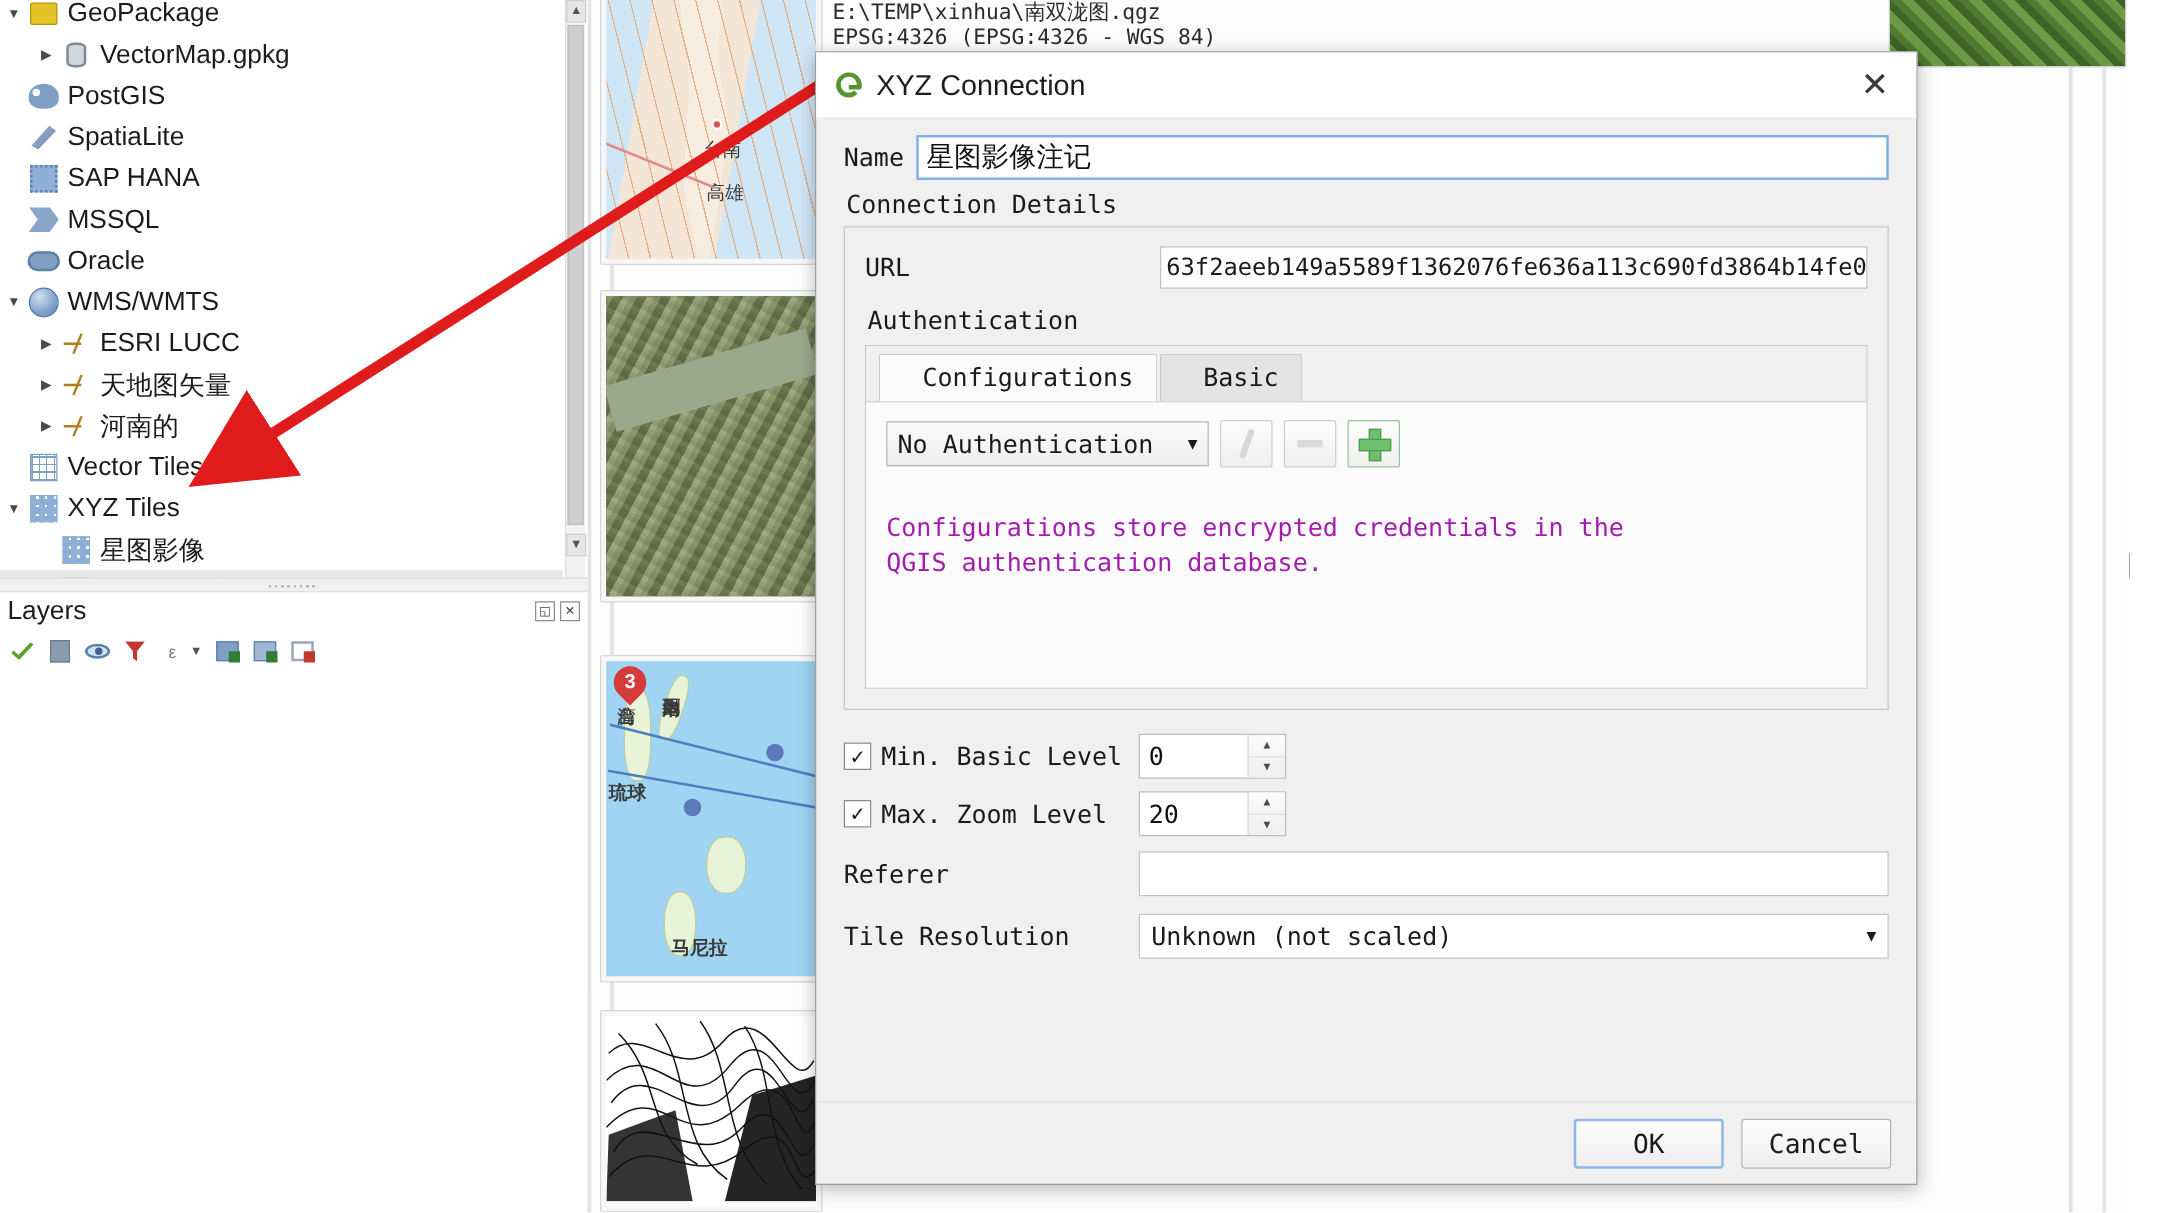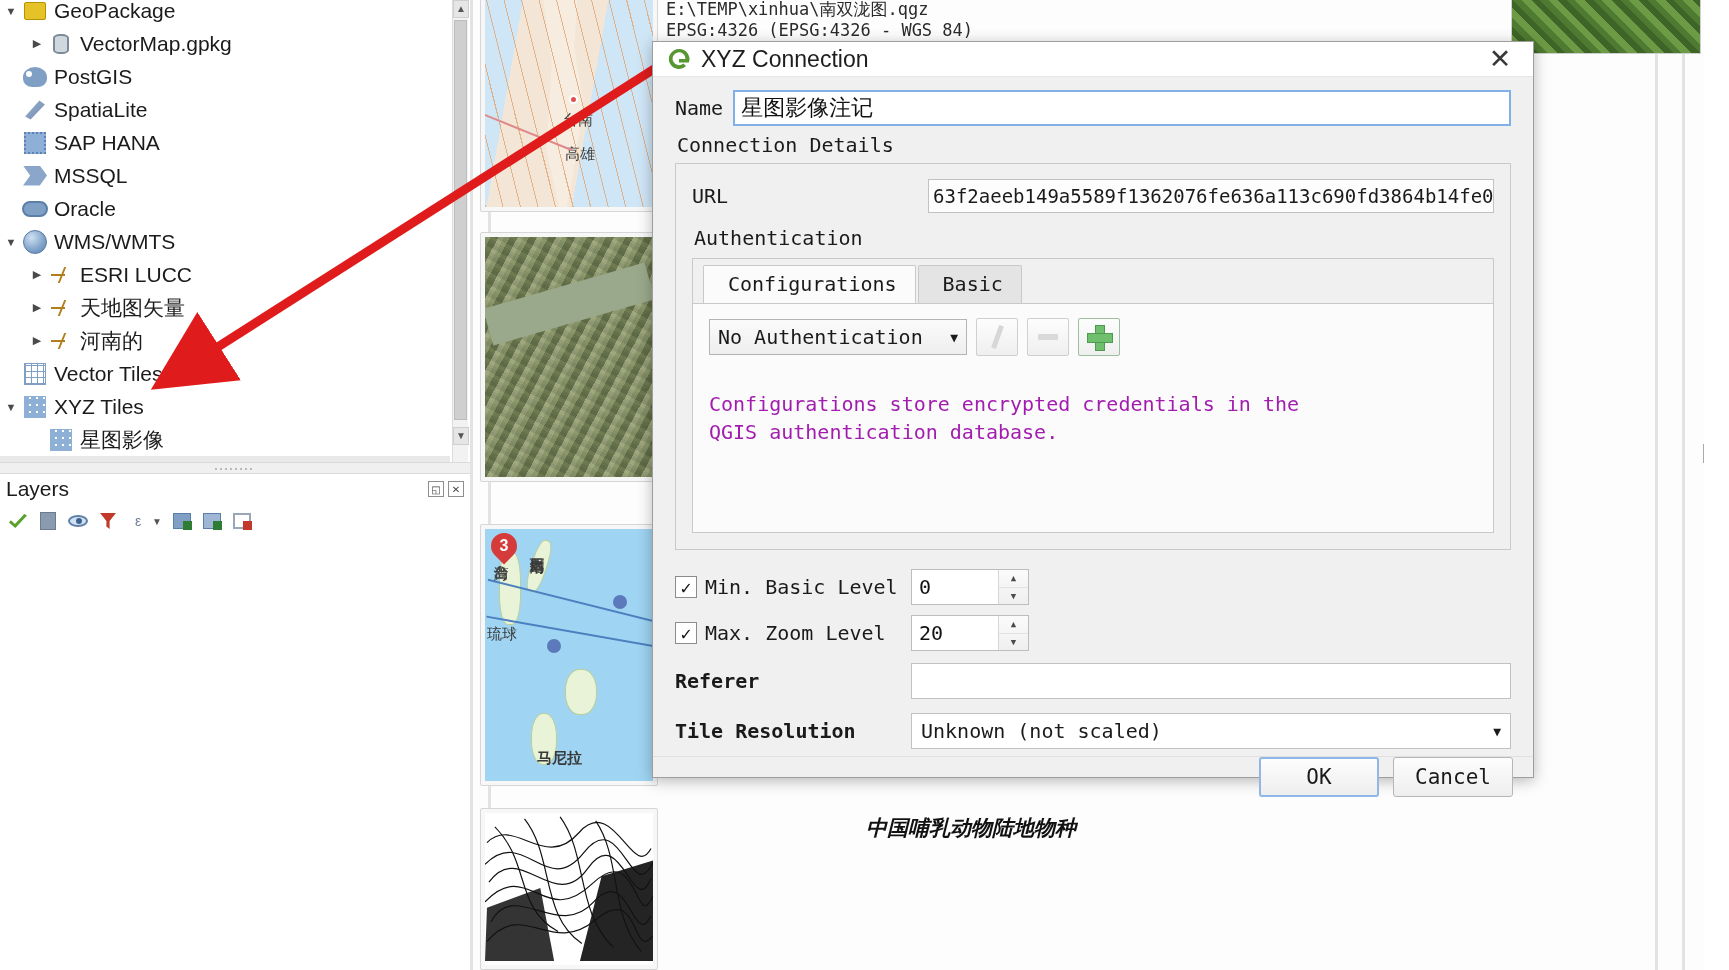--- a/index.html
+++ b/index.html
@@ -173,21 +173,21 @@
   .right-text {
     position:absolute; right:0; font-family:"DejaVu Sans",sans-serif;
     font-size:22px; font-weight:bold; color:#111;
   }
 
   
   .arrow-svg { position:absolute; left:120px; top:50px; width:560px; height:360px; pointer-events:none; }
 
   
   .dialog {
-    position:absolute; left:652px; top:41px; width:882px; height:737px;
+    position:absolute; left:652px; top:41px; width:882px; height:907px;
     background:#f0f0f0; border:1px solid #9e9e9e;
     box-shadow: 0 3px 14px rgba(0,0,0,.28);
     display:flex; flex-direction:column;
   }
   .dlg-titlebar {
     height:53px; background:#ffffff; display:flex; align-items:center;
     padding: 0 16px 0 14px; border-bottom:1px solid #e6e6e6;
   }
   .qgis-logo { width:24px;height:24px;margin-right:10px; flex:0 0 24px; }
   .dlg-title { font-size:23px; color:#1d1d1d; flex:1; }
@@ -215,21 +215,21 @@
   .url-input {
     flex:1; height:34px; border:1px solid #c2c2c2; background:#fdfdfd;
     display:flex; align-items:center; padding:0 4px; overflow:hidden;
     font-family:"DejaVu Sans Mono", monospace; font-size:19px; color:#1a1a1a; white-space:nowrap;
   }
   .auth-label { font-size:20px; color:#1a1a1a; margin: 12px 0 8px 2px; }
 
   .auth-box { border:1px solid #c9c9c9; background:#fbfbfb; }
   .tabs { display:flex; padding: 6px 0 0 10px; background:#f0f0f0; border-bottom:1px solid #c9c9c9; }
   .tab {
-    padding: 6px 18px 7px 24px; font-size:20px; color:#1a1a1a;
+    padding: 6px 18px 7px 34px; font-size:20px; color:#1a1a1a;
     border:1px solid #c9c9c9; border-bottom:none; background:#e4e4e4;
     margin-right:2px; border-radius:2px 2px 0 0;
   }
   .tab.active { background:#fbfbfb; }
   .auth-content { padding: 14px 16px 18px 16px; background:#fbfbfb; min-height:228px; }
   .auth-hint { font-size:20px; color:#1a1a1a; margin-bottom:12px; }
   .auth-controls { display:flex; align-items:center; gap:9px; }
   .combo {
     width:258px; height:36px; border:1px solid #b4b4b4;
     background: linear-gradient(#fbfbfb,#eeeeee);
@@ -261,21 +261,21 @@
   .spin { display:flex; width:118px; height:36px; border:1px solid #bdbdbd; background:#fff; }
   .spin-val { flex:1; display:flex; align-items:center; padding-left:7px; font-size:20px; color:#111; }
   .spin-btns {
     width:30px; border-left:1px solid #d6d6d6; display:flex; flex-direction:column;
     background: linear-gradient(#fbfbfb,#efefef);
   }
   .spin-up, .spin-dn { flex:1; display:flex; align-items:center; justify-content:center; font-size:9px; color:#4a4a4a; }
   .spin-up { border-bottom:1px solid #e2e2e2; }
 
   .field-row { display:flex; align-items:center; height:50px; }
-  .field-lbl { font-size:20px; color:#1a1a1a; width:236px;font-weight:bold; }
+  .field-lbl { font-size:20px; color:#1a1a1a; width:236px; }
   .text-input {
     flex:1; height:36px; border:1px solid #c2c2c2; background:#fff;
   }
   .select-input {
     flex:1; height:36px; border:1px solid #c2c2c2; background:#fff;
     display:flex; align-items:center; justify-content:space-between; padding:0 9px;
     font-size:20px; color:#1a1a1a;
   }
 
   .dlg-footer {
@@ -326,21 +326,21 @@
           <div class="isle" style="left:14px;top:22px;width:22px;height:74px;border-radius:40%;"></div>
           <div class="isle" style="left:46px;top:10px;width:16px;height:54px;border-radius:40%;transform:rotate(18deg);"></div>
           <div class="isle" style="left:80px;top:140px;width:32px;height:46px;border-radius:45%;"></div>
           <div class="isle" style="left:46px;top:184px;width:26px;height:52px;border-radius:45%;"></div>
           <div class="line" style="left:0;top:74px;width:200px;transform:rotate(14deg);"></div>
           <div class="line" style="left:0;top:104px;width:200px;transform:rotate(10deg);"></div>
           <div class="pt" style="left:128px;top:66px;"></div>
           <div class="pt" style="left:62px;top:110px;"></div>
           <div class="map-label cn" style="left:6px;top:24px;writing-mode:vertical-rl;">台湾岛</div>
           <div class="map-label cn" style="left:42px;top:18px;writing-mode:vertical-rl;">洛西日本列岛</div>
-          <div class="map-label cn" style="left:2px;top:96px;">琉球</div>
+          <div class="map-label cn" style="left:2px;top:96px;font-weight:bold;">琉球</div>
           <div class="map-label cn" style="left:52px;top:220px;font-weight:bold;">马尼拉</div>
           <div class="marker3">
             <span>3</span>
           </div>
         </div>
       </div>
 
       <div class="thumb" style="top:808px; height:162px;">
         <div class="thumb-inner map4">
           <svg class="map4-scribble" viewBox="0 0 170 150" preserveAspectRatio="none">

